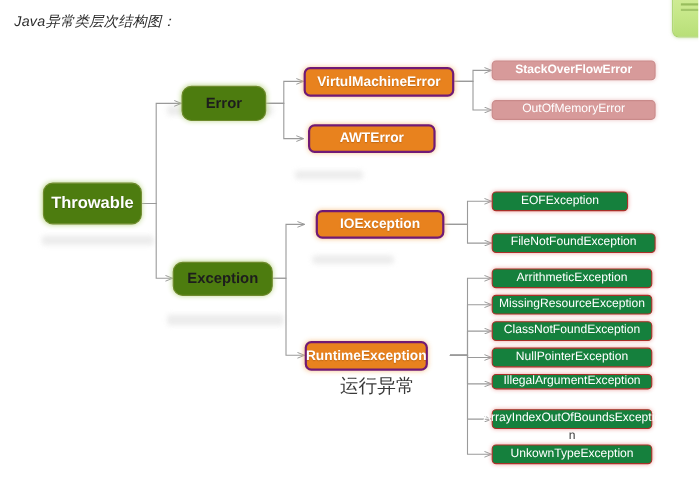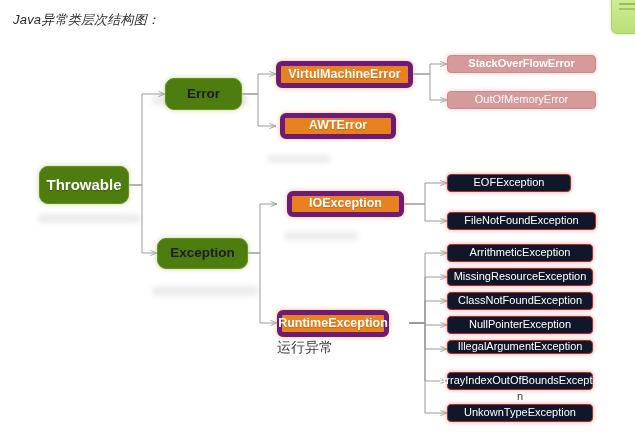--- a/index.html
+++ b/index.html
@@ -83,53 +83,53 @@
     font-weight: bold;
     text-shadow: 0 1px 1px rgba(0,0,0,.25);
   }
   .node-green.mid {
     color: #1d1d1d;
     font-size: 13.5px;
     font-weight: bold;
   }
   .node-orange {
     background: #e8821e;
-    border: 5px solid #701a75;
+    border: 2px solid #701a75;
     border-radius: 6px;
     color: #ffffff;
     font-size: 12.5px;
     font-weight: bold;
     text-shadow: 0 1px 1px rgba(120,60,0,.35);
     box-shadow: 0 0 5px rgba(245,190,130,.9);
   }
   .node-rose {
     background: #d79a9a;
     border: 1px solid #c98a8a;
     border-radius: 4px;
     color: #ffffff;
     font-size: 11px;
     box-shadow: 0 0 4px rgba(235,190,190,.9);
   }
   .node-red {
-    background: #0f172a;
+    background: #15803d;
     border: 1px solid #a93029;
     border-radius: 4px;
     color: #ffffff;
     font-size: 11px;
     box-shadow: 0 0 4px rgba(232,150,145,.9);
   }
   .node-red.overflow {
     overflow: visible;
   }
   .caption {
     position: absolute;
-    font-size: 14px;
+    font-size: 17px;
     color: #3a3a3a;
     white-space: nowrap;
-    text-align: left;
+    text-align: center;
   }
   .overflow-tail {
     position: absolute;
     font-size: 11px;
     color: #3a3a3a;
     text-align: center;
     white-space: nowrap;
   }
 
   

